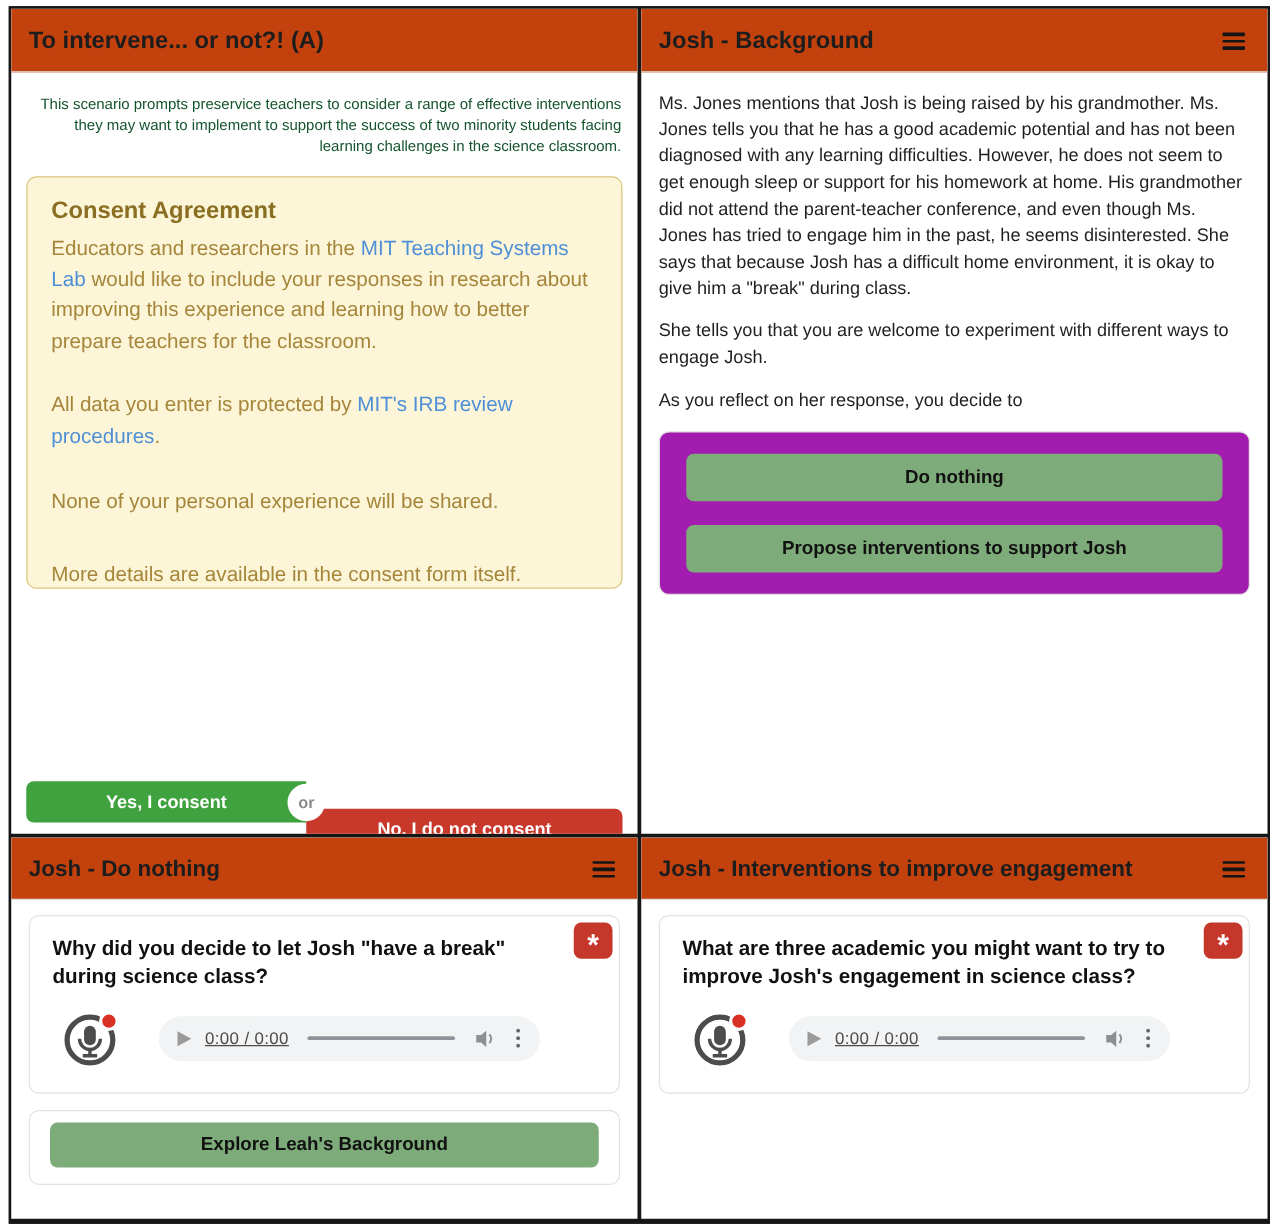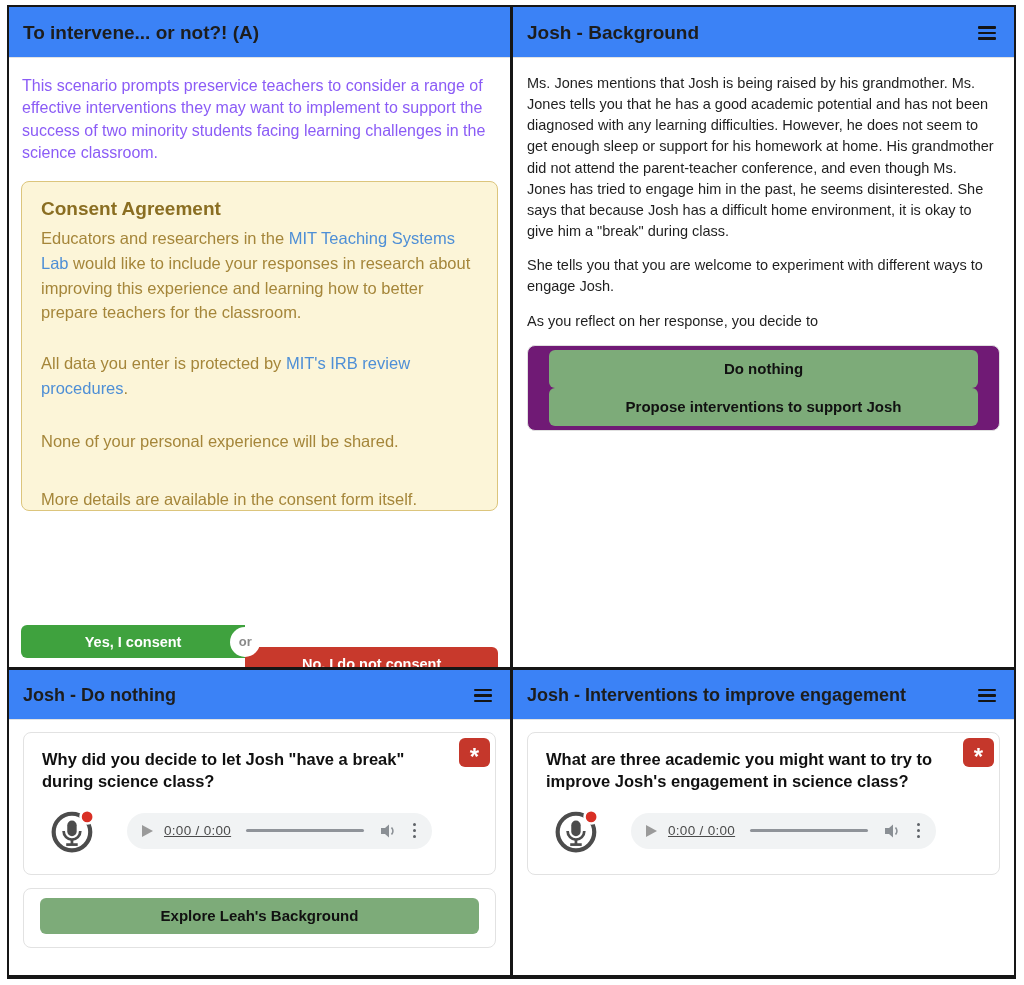--- a/index.html
+++ b/index.html
@@ -5,28 +5,28 @@
   * { box-sizing: border-box; margin: 0; padding: 0; }
   html,body { width:1024px; height:985px; background:#fff;
     font-family:"Liberation Sans", sans-serif; color:#1c1c1c; }
   .frame { position:absolute; left:7px; top:5px; width:1009px; height:974px;
     background:#161616; border:2px solid #161616; border-bottom-width:4px;
     display:grid; grid-template-columns:1fr 1fr; grid-template-rows:660px 1fr; gap:3px; }
   .panel { background:#fff; position:relative; overflow:hidden; }
 
   
   .panel-header { display:flex; align-items:center; justify-content:space-between;
-    padding:15px 18px 13px 14px; border-bottom:1px solid #e3e3e3; background:#3b82f6; }
+    padding:15px 18px 13px 14px; border-bottom:1px solid #e3e3e3; background:#c2410c; }
   .panel-title { font-weight:bold; font-size:19px; color:#1d1d1d; }
   .panel-title.sm { font-size:18px; }
   .hamburger { width:18px; display:flex; flex-direction:column; gap:3px; cursor:pointer; padding:2px 0; }
   .hamburger i { display:block; height:2.5px; background:#141414; border-radius:1px; }
 
   
-  .scenario-body { padding:17px 13px 0 13px; font-size:16px; line-height:1.4; color:#8b5cf6; }
+  .scenario-body { padding:17px 13px 0 13px; font-size:12px; line-height:1.4; color:#14532d;text-align:right; }
   .consent-box { margin:16px 12px 0 12px; background:#fcf5d8; border:1px solid #dcc57c;
     border-radius:8px; padding:13px 19px 16px 19px; color:#a5863a; font-size:16.5px; line-height:1.5;
     height:330px; }
   .consent-heading { color:#8a6e22; font-weight:bold; font-size:19px; margin-bottom:3px; }
   .consent-box a { color:#4e8fd6; text-decoration:none; cursor:pointer; }
   .consent-p1 { margin-bottom:26px; }
   .consent-p2 { margin-bottom:28px; }
   .consent-p3 { margin-bottom:34px; }
   .consent-actions { position:absolute; left:12px; right:12px; bottom:9px; height:33px; display:flex; }
   .btn-consent { border:none; height:100%; display:flex; align-items:center; justify-content:center;
@@ -34,21 +34,21 @@
   .btn-yes { flex:0 0 47%; background:#3fa23e; border-radius:6px 0 0 6px; }
   .btn-no  { flex:1; background:#c8392c; border-radius:0 6px 6px 0;margin-top:22px; }
   .or-badge { position:absolute; left:47%; top:50%; transform:translate(-50%,-50%);
     width:30px; height:30px; background:#fff; border-radius:50%; color:#8a8a8a;
     font-weight:bold; font-size:13px; display:flex; align-items:center; justify-content:center; }
 
   
   .bg-body { padding:15px 15px 0 14px; font-size:14.5px; line-height:1.46; color:#1f1f1f; }
   .bg-body p { margin-bottom:13px; }
   .choice-card { margin:4px 14px 0 14px; border:1px solid #e0e0e0; border-radius:8px;
-    padding:4px 21px; display:flex; flex-direction:column; gap:0; background:#701a75; }
+    padding:17px 21px; display:flex; flex-direction:column; gap:19px; background:#a21caf; }
   .btn-green { background:#7dab79; border:none; border-radius:6px; height:38px; width:100%;
     display:flex; align-items:center; justify-content:center; font-weight:bold; font-size:15px;
     color:#111; font-family:inherit; cursor:pointer; }
 
   
   .question-card { margin:12px 14px 0 14px; border:1px solid #e2e2e2; border-radius:8px;
     padding:15px 18px 20px 18px; position:relative; background:#fff; }
   .required-badge { position:absolute; top:5px; right:5px; width:31px; height:29px;
     background:#c5372b; border-radius:6px; color:#fff; display:flex; align-items:center;
     justify-content:center; cursor:default; }

